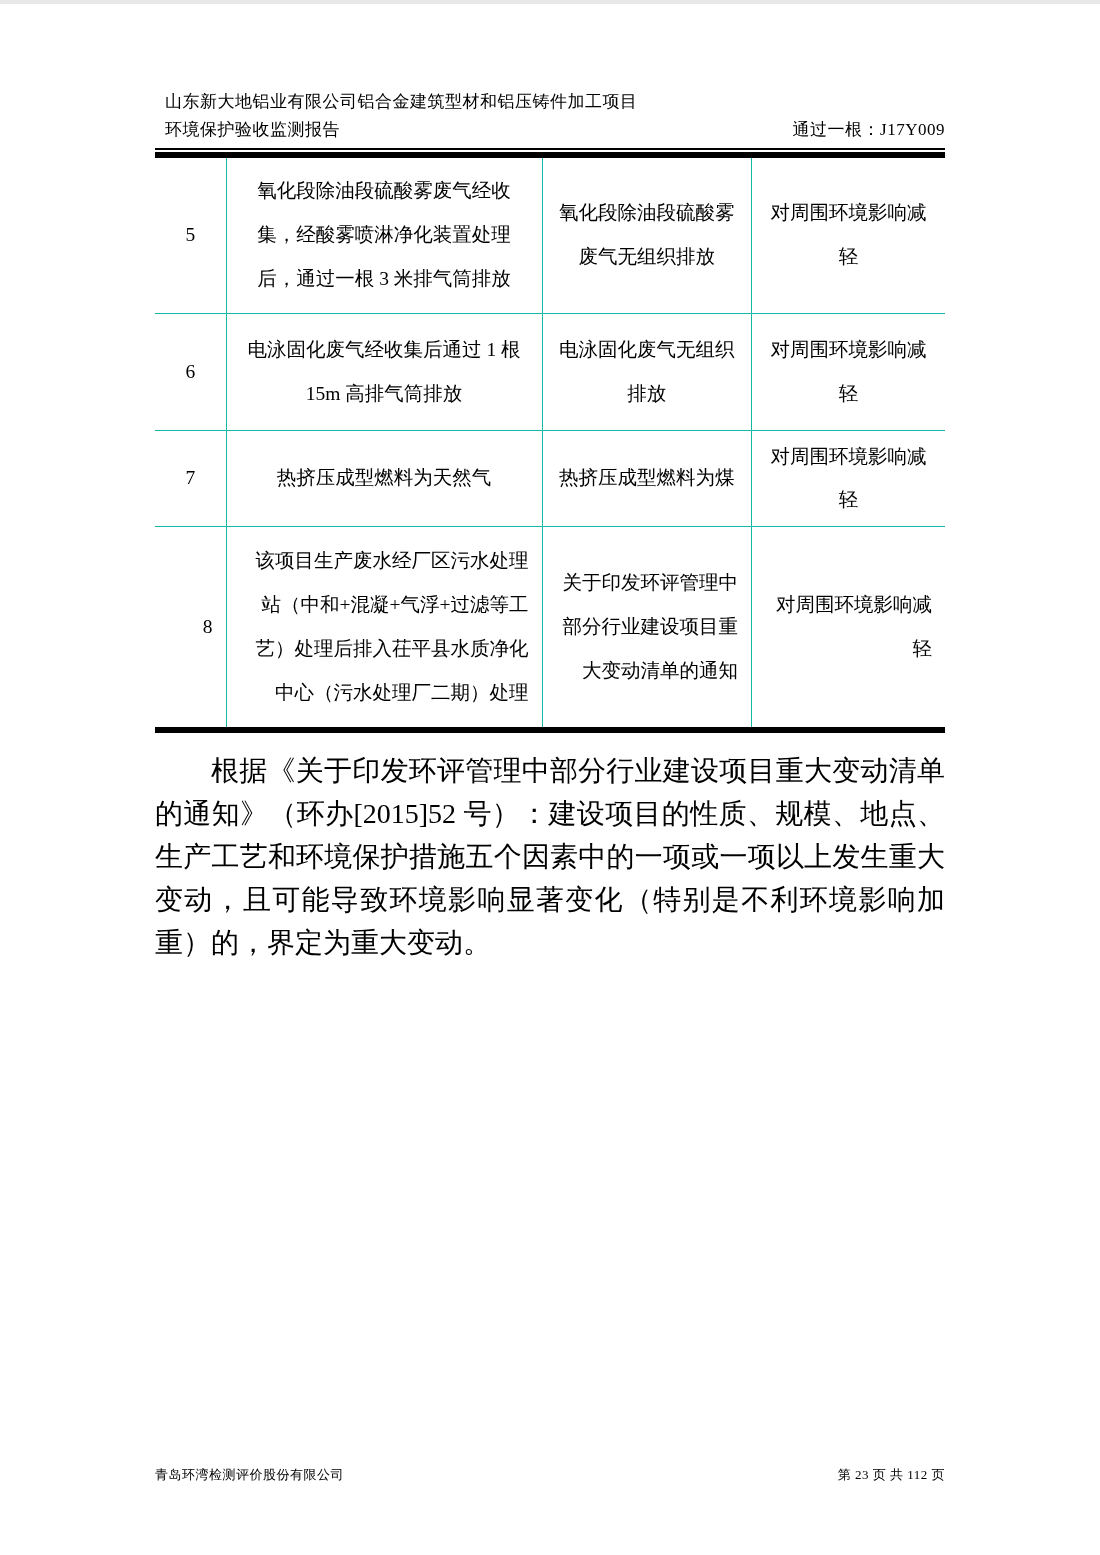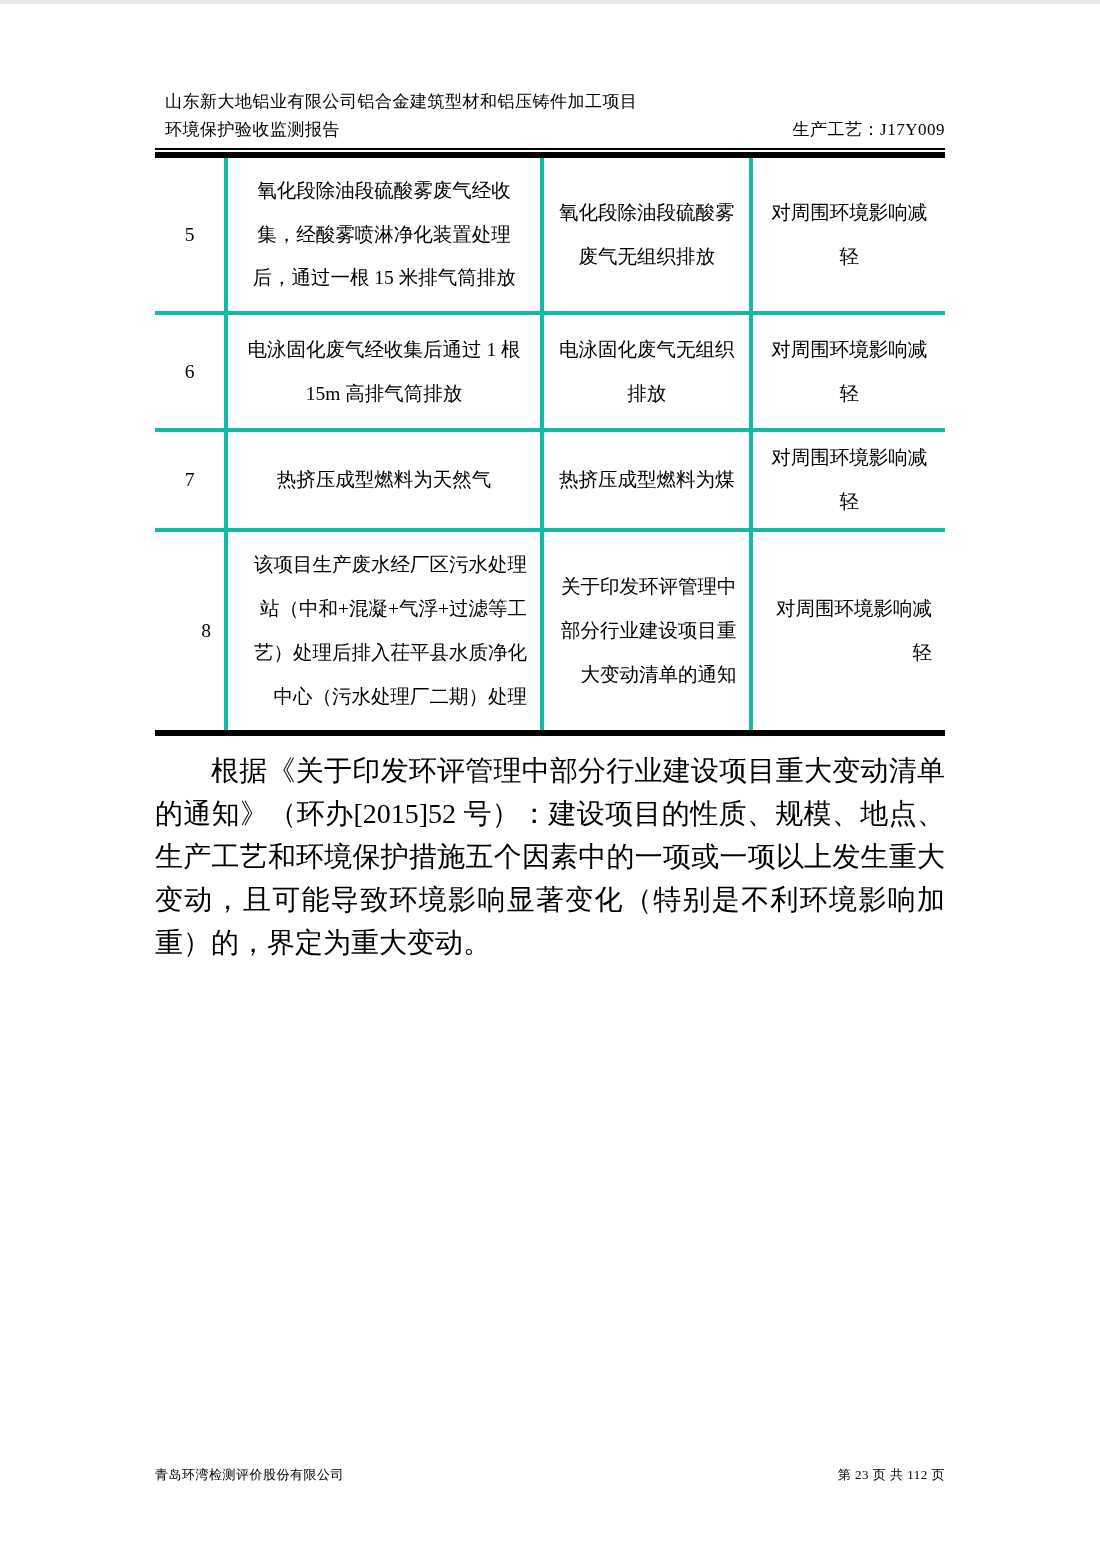--- a/index.html
+++ b/index.html
@@ -47,21 +47,21 @@
     border-top: 6px solid #000;
     border-bottom: 6px solid #000;
   }
   table.cmp {
     width: 100%;
     border-collapse: collapse;
     table-layout: fixed;
     font-size: 19.5px;
   }
   table.cmp td {
-    border: 4px solid #14b8a6;
+    border: 1px solid #14b8a6;
     text-align: center;
     vertical-align: middle;
     line-height: 2.25;
     padding: 4px 13px;
     box-sizing: border-box;
   }
   table.cmp td:first-child { border-left: none; }
   table.cmp td:last-child  { border-right: none; }
   table.cmp tr:first-child td { border-top: none; }
   table.cmp tr:last-child td  { border-bottom: none; text-align: right; }
@@ -105,36 +105,36 @@
 </style>
 </head>
 <body>
 
 <div class="page">
 
   <div class="header">
     <div class="line1">山东新大地铝业有限公司铝合金建筑型材和铝压铸件加工项目</div>
     <div class="line2">
       <span>环境保护验收监测报告</span>
-      <span>生产工艺：J17Y009</span>
+      <span>通过一根：J17Y009</span>
     </div>
   </div>
 
   <div class="table-wrap">
     <table class="cmp">
       <colgroup>
         <col class="c-no">
           <col class="c-measure">
           <col class="c-orig">
           <col class="c-impact">
       </colgroup>
       <tbody>
         <tr>
           <td>5</td>
-          <td>氧化段除油段硫酸雾废气经收集，经酸雾喷淋净化装置处理后，通过一根 15 米排气筒排放</td>
+          <td>氧化段除油段硫酸雾废气经收集，经酸雾喷淋净化装置处理后，通过一根 3 米排气筒排放</td>
           <td>氧化段除油段硫酸雾废气无组织排放</td>
           <td>对周围环境影响减轻</td>
         </tr>
         <tr>
           <td>6</td>
           <td>电泳固化废气经收集后通过 1 根 15m 高排气筒排放</td>
           <td>电泳固化废气无组织排放</td>
           <td>对周围环境影响减轻</td>
         </tr>
         <tr>

